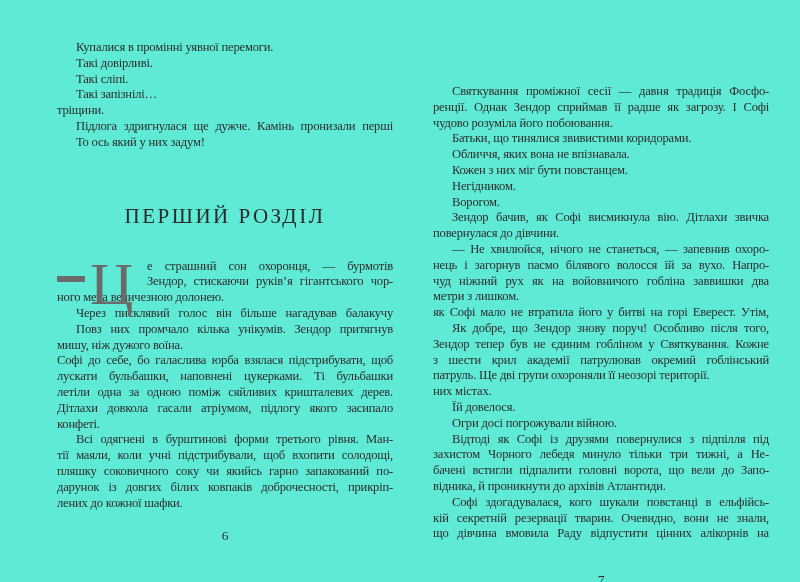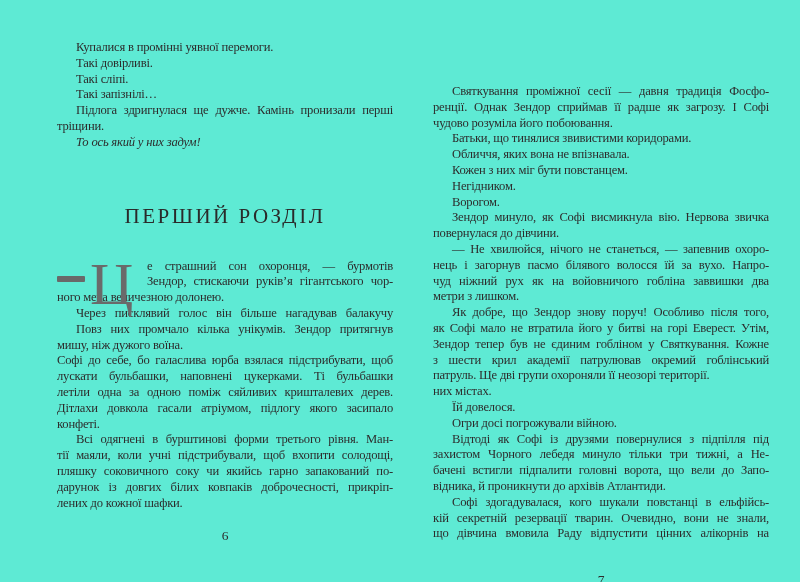--- a/index.html
+++ b/index.html
@@ -13,21 +13,21 @@
   .page-left{left:57px;}
   .page-right{left:433px;margin-top:44px;}
   .page-body{position:absolute;top:40px;left:0;width:336px;}
   .ln{
     display:block;width:336px;height:15.8px;line-height:15.8px;
     font-size:12.6px;letter-spacing:-0.2px;white-space:nowrap;
     text-align:left;
   }
   .ln.j{white-space:normal;text-align:justify;text-align-last:justify;}
   .ln.ind{text-indent:19px;}
-  .ln.it{font-style:italic;}
+  .ln.it{}
   .chapter-title{
     display:block;width:336px;text-align:center;
     margin:52px 0 30px 0;line-height:26px;
     font-size:21px;letter-spacing:2.5px;color:#2a2a2a;
     font-weight:normal;
   }
   .dropcap-para{position:relative;}
   .dropcap-para .dc-l{margin-left:90px;width:246px;}
   .dc-block{position:absolute;left:0;top:0;width:86px;height:48px;}
   .dc-dash{
@@ -49,22 +49,22 @@
 
 <div class="spread">
 
   <div class="page page-left">
     <div class="page-body">
 
       <span class="ln ind">Купалися в промінні уявної перемоги.</span>
       <span class="ln ind">Такі довірливі.</span>
       <span class="ln ind">Такі сліпі.</span>
       <span class="ln ind">Такі запізнілі…</span>
+      <span class="ln">тріщини.</span>
       <span class="ln ind j">Підлога здригнулася ще дужче. Камінь пронизали перші</span>
-      <span class="ln">тріщини.</span>
       <span class="ln ind it">То ось який у них задум!</span>
 
       <h2 class="chapter-title">ПЕРШИЙ РОЗДІЛ</h2>
 
       <div class="dropcap-para">
         <span class="dc-block">
           <span class="dc-dash"></span>
           <span class="dc-letter">Ц</span>
         </span>
         <span class="ln j dc-l">е страшний сон охоронця, — бурмотів</span>
@@ -94,28 +94,28 @@
     <div class="page-body">
 
       <span class="ln ind j">Святкування проміжної сесії — давня традиція Фосфо-</span>
       <span class="ln j">ренції. Однак Зендор сприймав її радше як загрозу. І Софі</span>
       <span class="ln">чудово розуміла його побоювання.</span>
       <span class="ln ind">Батьки, що тинялися звивистими коридорами.</span>
       <span class="ln ind">Обличчя, яких вона не впізнавала.</span>
       <span class="ln ind">Кожен з них міг бути повстанцем.</span>
       <span class="ln ind">Негідником.</span>
       <span class="ln ind">Ворогом.</span>
-      <span class="ln ind j">Зендор минуло, як Софі висмикнула вію. Нервова звичка</span>
+      <span class="ln ind j">Зендор бачив, як Софі висмикнула вію. Дітлахи звичка</span>
       <span class="ln">повернулася до дівчини.</span>
       <span class="ln ind j">— Не хвилюйся, нічого не станеться, — запевнив охоро-</span>
       <span class="ln j">нець і загорнув пасмо білявого волосся їй за вухо. Напро-</span>
       <span class="ln j">чуд ніжний рух як на войовничого гобліна заввишки два</span>
       <span class="ln">метри з лишком.</span>
+      <span class="ln j">як Софі мало не втратила його у битві на горі Еверест. Утім,</span>
       <span class="ln ind j">Як добре, що Зендор знову поруч! Особливо після того,</span>
-      <span class="ln j">як Софі мало не втратила його у битві на горі Еверест. Утім,</span>
       <span class="ln j">Зендор тепер був не єдиним гобліном у Святкування. Кожне</span>
       <span class="ln j">з шести крил академії патрулював окремий гоблінський</span>
       <span class="ln">патруль. Ще дві групи охороняли її неозорі території.</span>
       <span class="ln">них містах.</span>
       <span class="ln ind">Їй довелося.</span>
       <span class="ln ind">Огри досі погрожували війною.</span>
       <span class="ln ind j">Відтоді як Софі із друзями повернулися з підпілля під</span>
       <span class="ln j">захистом Чорного лебедя минуло тільки три тижні, а Не-</span>
       <span class="ln j">бачені встигли підпалити головні ворота, що вели до Запо-</span>
       <span class="ln">відника, й проникнути до архівів Атлантиди.</span>

